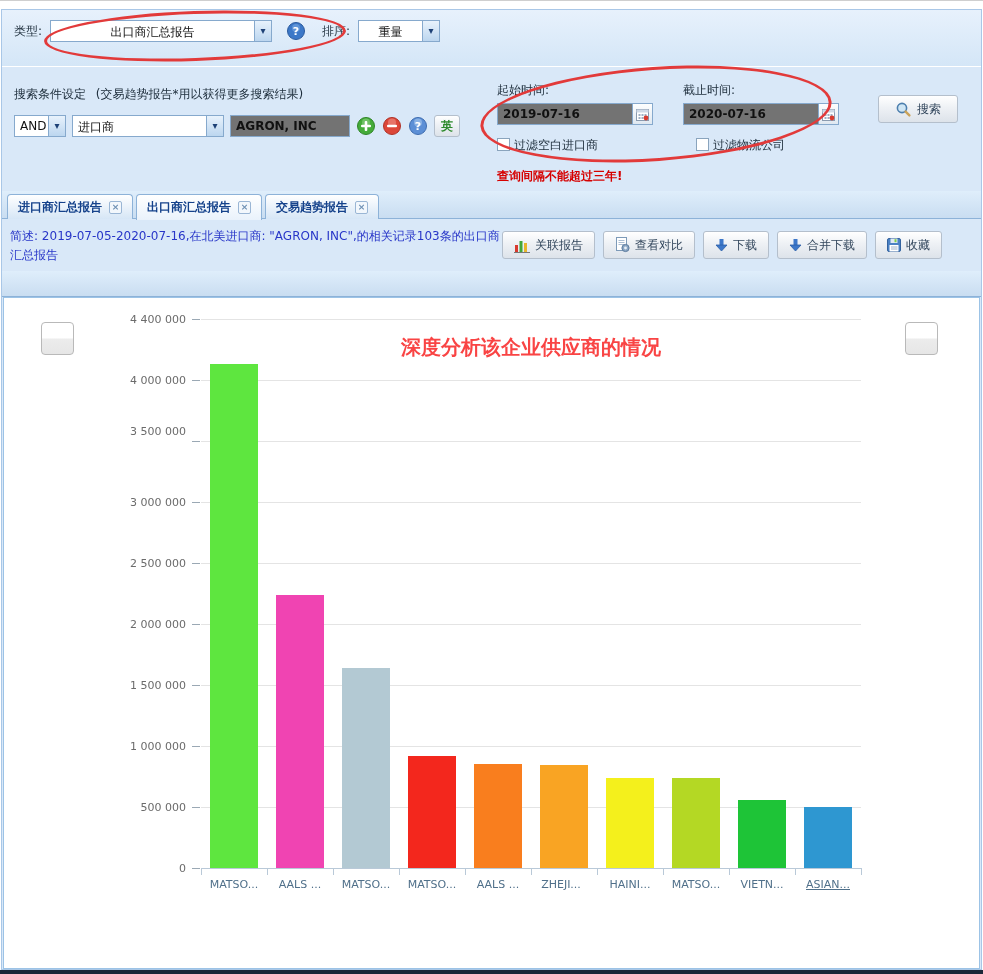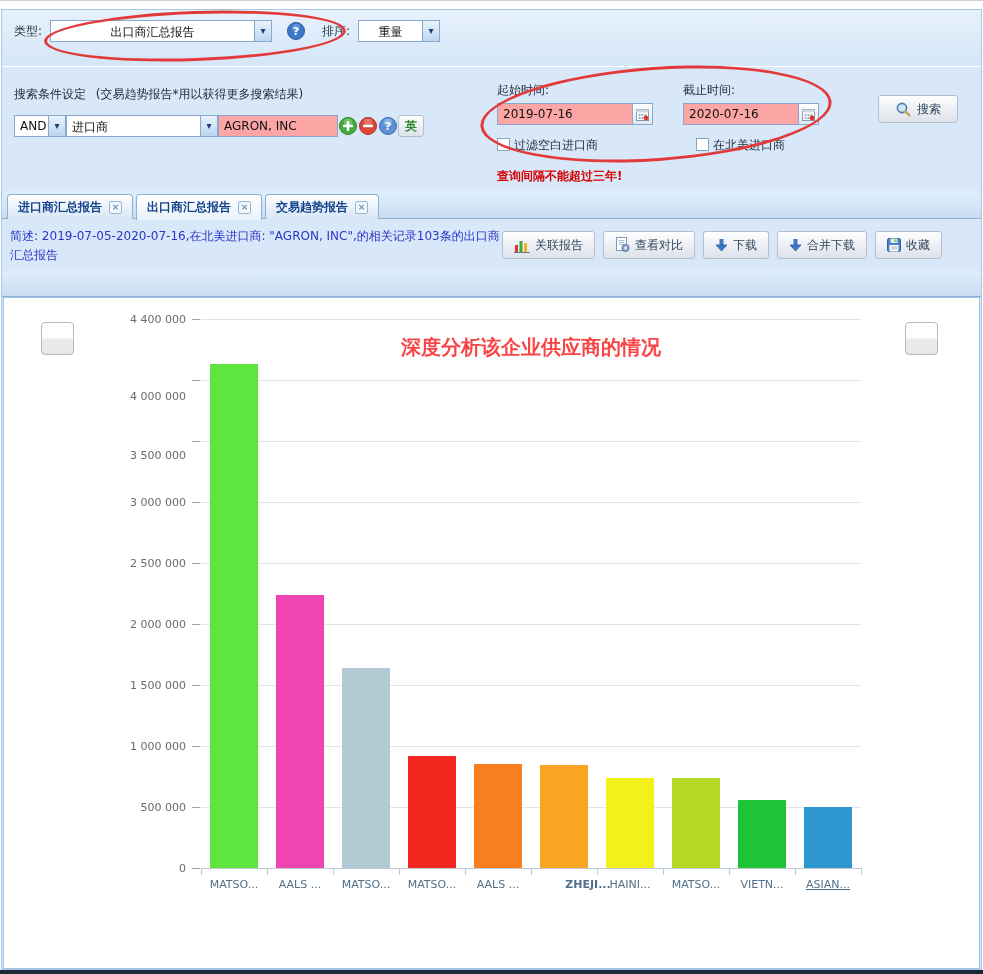--- a/index.html
+++ b/index.html
@@ -28,38 +28,38 @@
                 background:#fff; border:1px solid #9cc3e6; }
 
   
   .lbl { color:#1c2c3a; }
   .combo { display:inline-flex; align-items:stretch; background:#fff;
            border:1px solid #86a9cd; height:22px; }
   .combo-text { flex:1; padding:3px 5px 0 5px; white-space:nowrap; overflow:hidden; color:#111; }
   .combo-trigger { width:17px; border-left:1px solid #86a9cd; text-align:center;
            background:linear-gradient(#e8f2fc,#bcd6ef); color:#1e4176; font-size:10px; cursor:pointer; }
   .combo-trigger::after { content:"▾"; line-height:20px; }
-  .tfield { background:#fca5a5; border:1px solid #86a9cd; height:22px; padding:3px 5px 0 5px;
-            white-space:nowrap; overflow:hidden; color:#111; }
+  .tfield { background:#737373; border:1px solid #86a9cd; height:22px; padding:3px 5px 0 5px;
+            white-space:nowrap; overflow:hidden; color:#111;font-weight:bold; }
   .cb-box { display:inline-block; width:13px; height:13px; background:#fff;
             border:1px solid #8aa4bd; vertical-align:-2px; margin-right:4px; }
   .red-bold { color:#d60000; font-weight:bold; }
   .btn { display:inline-flex; align-items:center; gap:5px; height:28px; padding:0 11px;
          background:linear-gradient(#ffffff,#eef1f5 45%,#dde3ea); border:1px solid #b4bfcc;
          border-radius:3px; color:#32465c; cursor:pointer; white-space:nowrap; }
   .iconbtn { display:inline-block; width:20px; height:20px; cursor:pointer; }
   .trigger-btn { width:20px; height:22px; border:1px solid #86a9cd; border-left:none;
          background:linear-gradient(#fdfefe,#dfe8f1); display:inline-flex; align-items:center;
          justify-content:center; cursor:pointer; }
 
   
   .row-type { position:absolute; left:12px; top:10px; display:flex; align-items:center; gap:8px; }
   .search-left { position:absolute; left:12px; top:18px; width:475px; }
   .search-title { margin-bottom:12px; color:#1c2c3a; }
-  .search-row { display:flex; align-items:center; }
+  .search-row { display:flex; align-items:center; gap:6px; }
   .data-range { margin-top:16px; }
   .search-mid { position:absolute; left:495px; top:14px; width:340px; }
   .dates-row { display:flex; gap:30px; }
   .dgroup .dlabel { margin-bottom:4px; color:#1c2c3a; }
   .dgroup .dinput { display:flex; }
   .cks-row { display:flex; gap:98px; margin-top:12px; color:#1c2c3a; }
   .warn { margin-top:14px; }
   .search-btn-wrap { position:absolute; left:876px; top:27px; }
 
   
@@ -190,42 +190,42 @@
                   <rect x="2.5" y="9" width="2" height="2" fill="#9fb0c4"></rect>
                   <rect x="5.5" y="9" width="2" height="2" fill="#9fb0c4"></rect>
                   <circle cx="10" cy="10" r="2.4" fill="#d83a2e"></circle>
                 </svg>
             </span>
           </div>
         </div>
         <div class="dgroup">
           <div class="dlabel">截止时间:</div>
           <div class="dinput">
-            <div class="tfield" style="width:116px">2020-07-16</div>
+            <div class="tfield" style="width:136px">2020-07-16</div>
             <span class="trigger-btn">
               <svg width="13" height="13" viewBox="0 0 13 13">
                   <rect x="0.5" y="1.5" width="12" height="11" fill="#fff" stroke="#8a9bb0"></rect>
                   <rect x="0.5" y="1.5" width="12" height="3" fill="#cfd9e6"></rect>
                   <rect x="2.5" y="6" width="2" height="2" fill="#9fb0c4"></rect>
                   <rect x="5.5" y="6" width="2" height="2" fill="#9fb0c4"></rect>
                   <rect x="8.5" y="6" width="2" height="2" fill="#9fb0c4"></rect>
                   <rect x="2.5" y="9" width="2" height="2" fill="#9fb0c4"></rect>
                   <rect x="5.5" y="9" width="2" height="2" fill="#9fb0c4"></rect>
                   <circle cx="10" cy="10" r="2.4" fill="#d83a2e"></circle>
                 </svg>
             </span>
           </div>
         </div>
       </div>
       <div class="cks-row">
         <span>
           <span class="cb-box"></span><span>过滤空白进口商</span>
         </span>
         <span>
-          <span class="cb-box"></span><span>在北美进口商</span>
+          <span class="cb-box"></span><span>过滤物流公司</span>
         </span>
       </div>
       <div class="warn red-bold">查询间隔不能超过三年!</div>
     </div>
 
     <div class="search-btn-wrap">
       <span class="btn" style="padding:0 16px">
         <svg width="17" height="17" viewBox="0 0 17 17">
             <circle cx="7" cy="7" r="4.6" fill="#cfe6f5" stroke="#4d7fae" stroke-width="1.6"></circle>
             <line x1="10.6" y1="10.6" x2="14.4" y2="14.4" stroke="#caa35a" stroke-width="2.4" stroke-linecap="round"></line>
@@ -338,24 +338,24 @@
         <div class="ytick" style="left: 188px; top: 326px;"></div>
         <div class="ylab" style="left: 57px; top: 320px;">2 000 000</div>
         <div class="gridline" style="left: 197px; top: 265px; width: 660px;"></div>
         <div class="ytick" style="left: 188px; top: 265px;"></div>
         <div class="ylab" style="left: 57px; top: 259px;">2 500 000</div>
         <div class="gridline" style="left: 197px; top: 204px; width: 660px;"></div>
         <div class="ytick" style="left: 188px; top: 204px;"></div>
         <div class="ylab" style="left: 57px; top: 198px;">3 000 000</div>
         <div class="gridline" style="left: 197px; top: 143px; width: 660px;"></div>
         <div class="ytick" style="left: 188px; top: 143px;"></div>
-        <div class="ylab" style="left: 57px; top: 151px;">3 500 000</div>
+        <div class="ylab" style="left: 57px; top: 127px;">3 500 000</div>
         <div class="gridline" style="left: 197px; top: 82px; width: 660px;"></div>
         <div class="ytick" style="left: 188px; top: 82px;"></div>
-        <div class="ylab" style="left: 57px; top: 76px; margin-top: 16px;">4 000 000</div>
+        <div class="ylab" style="left: 57px; top: 76px;">4 000 000</div>
         <div class="gridline" style="left: 197px; top: 21px; width: 660px;"></div>
         <div class="ytick" style="left: 188px; top: 21px;"></div>
         <div class="ylab" style="left: 57px; top: 15px;">4 400 000</div>
         <div class="baseline" style="left: 197px; top: 570px; width: 661px;"></div>
         <div class="xtick" style="left: 197px; top: 570px;"></div>
         <div class="xtick" style="left: 263px; top: 570px;"></div>
         <div class="xtick" style="left: 329px; top: 570px;"></div>
         <div class="xtick" style="left: 395px; top: 570px;"></div>
         <div class="xtick" style="left: 461px; top: 570px;"></div>
         <div class="xtick" style="left: 527px; top: 570px;"></div>
@@ -368,21 +368,21 @@
         <div class="xlab" style="left: 197px; top: 580px;">MATSO...</div>
         <div class="bar" style="left: 272px; top: 296.72px; width: 48px; height: 273.28px; background: rgb(240, 68, 178);"></div>
         <div class="xlab" style="left: 263px; top: 580px;">AALS ...</div>
         <div class="bar" style="left: 338px; top: 369.92px; width: 48px; height: 200.08px; background: rgb(179, 201, 211);"></div>
         <div class="xlab" style="left: 329px; top: 580px;">MATSO...</div>
         <div class="bar" style="left: 404px; top: 457.76px; width: 48px; height: 112.24px; background: rgb(243, 39, 29);"></div>
         <div class="xlab" style="left: 395px; top: 580px;">MATSO...</div>
         <div class="bar" style="left: 470px; top: 466.3px; width: 48px; height: 103.7px; background: rgb(249, 126, 30);"></div>
         <div class="xlab" style="left: 461px; top: 580px;">AALS ...</div>
         <div class="bar" style="left: 536px; top: 466.91px; width: 48px; height: 103.09px; background: rgb(249, 164, 35);"></div>
-        <div class="xlab" style="left: 551px; top: 580px; font-weight: bold;">ZHEJI...</div>
+        <div class="xlab" style="left: 524px; top: 580px;">ZHEJI...</div>
         <div class="bar" style="left: 602px; top: 479.72px; width: 48px; height: 90.28px; background: rgb(244, 240, 28);"></div>
         <div class="xlab" style="left: 593px; top: 580px;">HAINI...</div>
         <div class="bar" style="left: 668px; top: 480.33px; width: 48px; height: 89.67px; background: rgb(180, 216, 36);"></div>
         <div class="xlab" style="left: 659px; top: 580px;">MATSO...</div>
         <div class="bar" style="left: 734px; top: 501.68px; width: 48px; height: 68.32px; background: rgb(30, 196, 55);"></div>
         <div class="xlab" style="left: 725px; top: 580px;">VIETN...</div>
         <div class="bar" style="left: 800px; top: 509px; width: 48px; height: 61px; background: rgb(46, 151, 209);"></div>
         <div class="xlab" style="left: 791px; top: 580px; text-decoration: underline;">ASIAN...</div>
       </div>
   </div>

